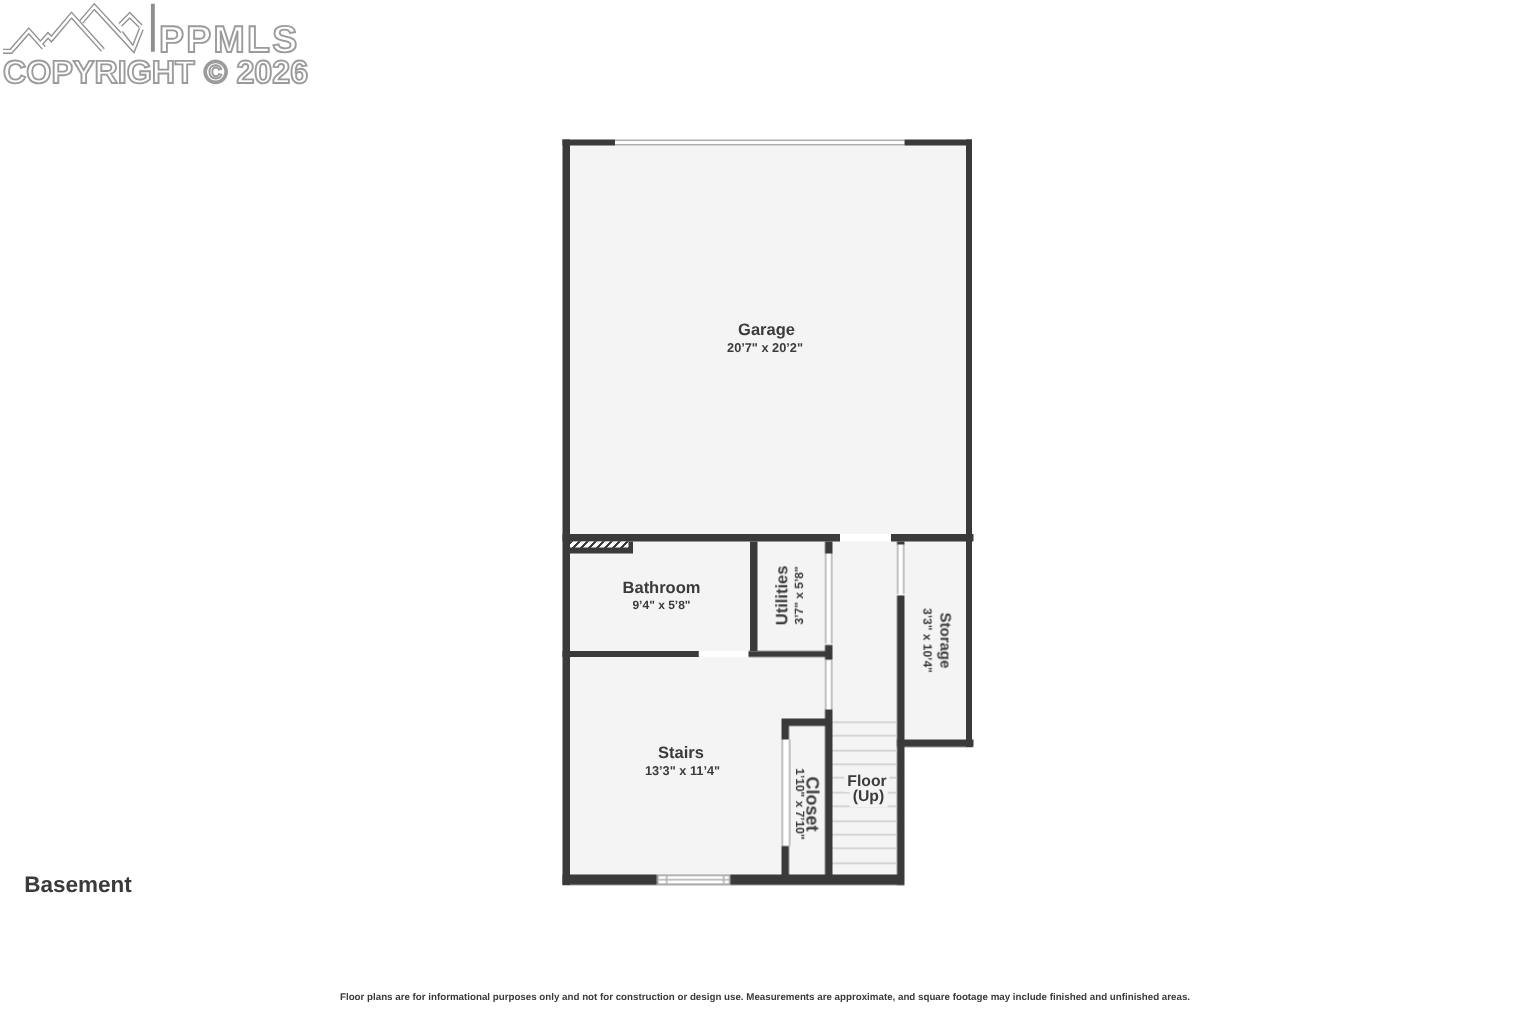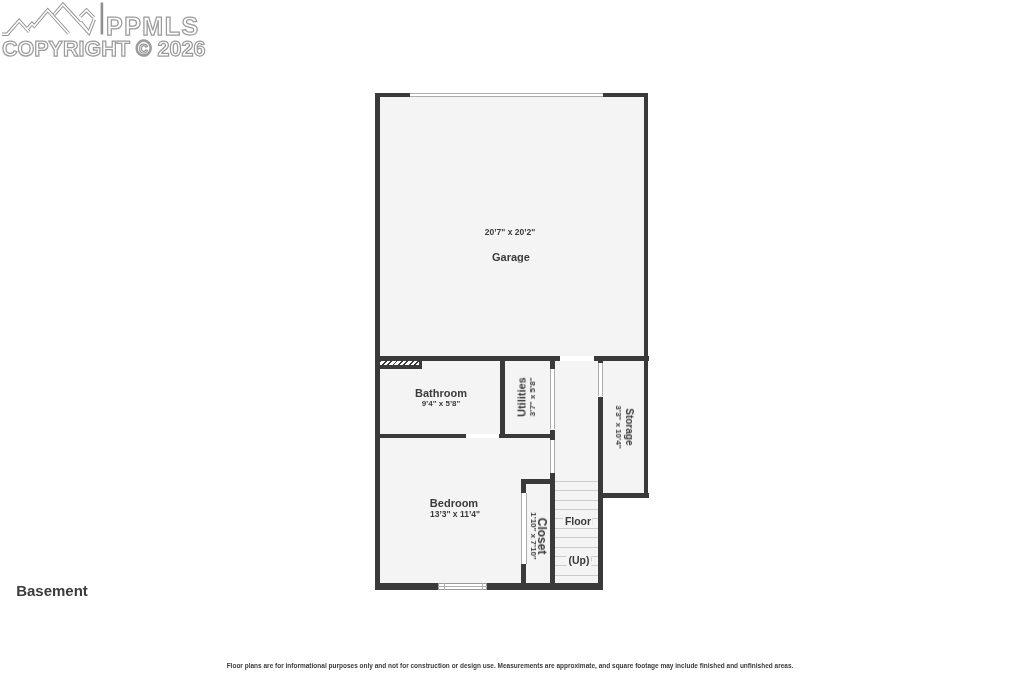--- a/index.html
+++ b/index.html
@@ -50,21 +50,21 @@
   <div class="gap" style="left:410px;top:92.6px;width:193px;height:4.6px;"></div>
   <div class="jamb" style="left:410px;top:92.6px;width:193px;height:0.9px;"></div>
   <div class="jamb" style="left:410px;top:96.3px;width:193px;height:0.9px;"></div>
 
   <div class="wall" style="left:603px;top:92.6px;width:45.2px;height:4.6px;"></div>
 
   <div class="wall" style="left:375.2px;top:92.6px;width:4.6px;height:497px;"></div>
 
   <div class="wall" style="left:643.6px;top:92.6px;width:4.6px;height:405.9px;"></div>
 
-  <div class="lbl" style="left:510.5px;top:220.5px;font-size:11px;margin-top:36px;">Garage</div>
+  <div class="lbl" style="left:510.5px;top:220.5px;font-size:11px;">Garage</div>
 
   <div class="dim" style="left:510.2px;top:231.8px;font-size:8.5px;">20’7" x 20’2"</div>
 
   <div class="wall" style="left:375px;top:356.4px;width:185px;height:4.6px;"></div>
 
   <div class="gap" style="left:560px;top:356.4px;width:34px;height:4.6px;"></div>
 
   <div class="wall" style="left:594px;top:356.4px;width:55px;height:4.6px;"></div>
 
   <div class="wall" style="left:377.8px;top:361px;width:44.7px;height:8.1px;"></div>
@@ -94,21 +94,21 @@
   <div class="gap" style="left:549.9px;top:368.7px;width:4.7px;height:60.5px;"></div>
   <div class="jamb" style="left:549.9px;top:368.7px;width:1px;height:60.5px;"></div>
   <div class="jamb" style="left:553.6px;top:368.7px;width:1px;height:60.5px;"></div>
 
   <div class="gap" style="left:549.9px;top:440.4px;width:4.7px;height:32.8px;"></div>
   <div class="jamb" style="left:549.9px;top:440.4px;width:1px;height:32.8px;"></div>
   <div class="jamb" style="left:553.6px;top:440.4px;width:1px;height:32.8px;"></div>
 
   <div class="wall" style="left:549.9px;top:473.2px;width:4.7px;height:113.8px;"></div>
 
-  <div class="lbl" style="left:454.4px;top:503px;font-size:11px;">Bedroom</div>
+  <div class="lbl" style="left:454.4px;top:503px;font-size:11px;">Stairs</div>
 
   <div class="dim" style="left:454.5px;top:514px;font-size:8.5px;">13’3" x 11’4"</div>
 
   <div class="wall" style="left:521.2px;top:478.6px;width:33.4px;height:5.2px;"></div>
 
   <div class="wall" style="left:521.2px;top:478.6px;width:5.3px;height:14.4px;"></div>
 
   <div class="gap" style="left:521.2px;top:493px;width:5.3px;height:71.4px;"></div>
   <div class="jamb" style="left:521.2px;top:493px;width:1px;height:71.4px;"></div>
   <div class="jamb" style="left:525.5px;top:493px;width:1px;height:71.4px;"></div>
@@ -142,21 +142,21 @@
     <div class="tread" style="left:0;top:46.8px;width:43.1px;"></div>
     <div class="tread" style="left:0;top:56.1px;width:43.1px;"></div>
     <div class="tread" style="left:0;top:65.5px;width:43.1px;"></div>
     <div class="tread" style="left:0;top:74.8px;width:43.1px;"></div>
     <div class="tread" style="left:0;top:84.2px;width:43.1px;"></div>
     <div class="tread" style="left:0;top:93.5px;width:43.1px;"></div>
   </div>
 
   <div class="lbl" style="left:578px;top:520.5px;font-size:10.5px;background:#f4f4f4;padding:1px 2px;">Floor</div>
 
-  <div class="lbl" style="left:578.5px;top:531.2px;font-size:10.5px;background:#f4f4f4;padding:1px 2px;margin-top:29px;">(Up)</div>
+  <div class="lbl" style="left:578.5px;top:531.2px;font-size:10.5px;background:#f4f4f4;padding:1px 2px;">(Up)</div>
 
   <div class="wall" style="left:375.2px;top:583.4px;width:227.9px;height:6.2px;"></div>
 
   <div style="position:absolute;left:438.2px;top:583.4px;width:48.7px;height:6.2px;background:#ffffff;
        border:1px solid #9a9a9a;box-sizing:border-box;"></div>
   <div class="jamb" style="left:438.2px;top:586.2px;width:48.7px;height:1px;"></div>
   <div class="jamb" style="left:443.5px;top:583.4px;width:1px;height:6.2px;"></div>
   <div class="jamb" style="left:481.5px;top:583.4px;width:1px;height:6.2px;"></div>
 
   <div class="lbl" style="left:52px;top:590px;font-size:15px;transform:translate(-50%,-50%);">Basement</div>

